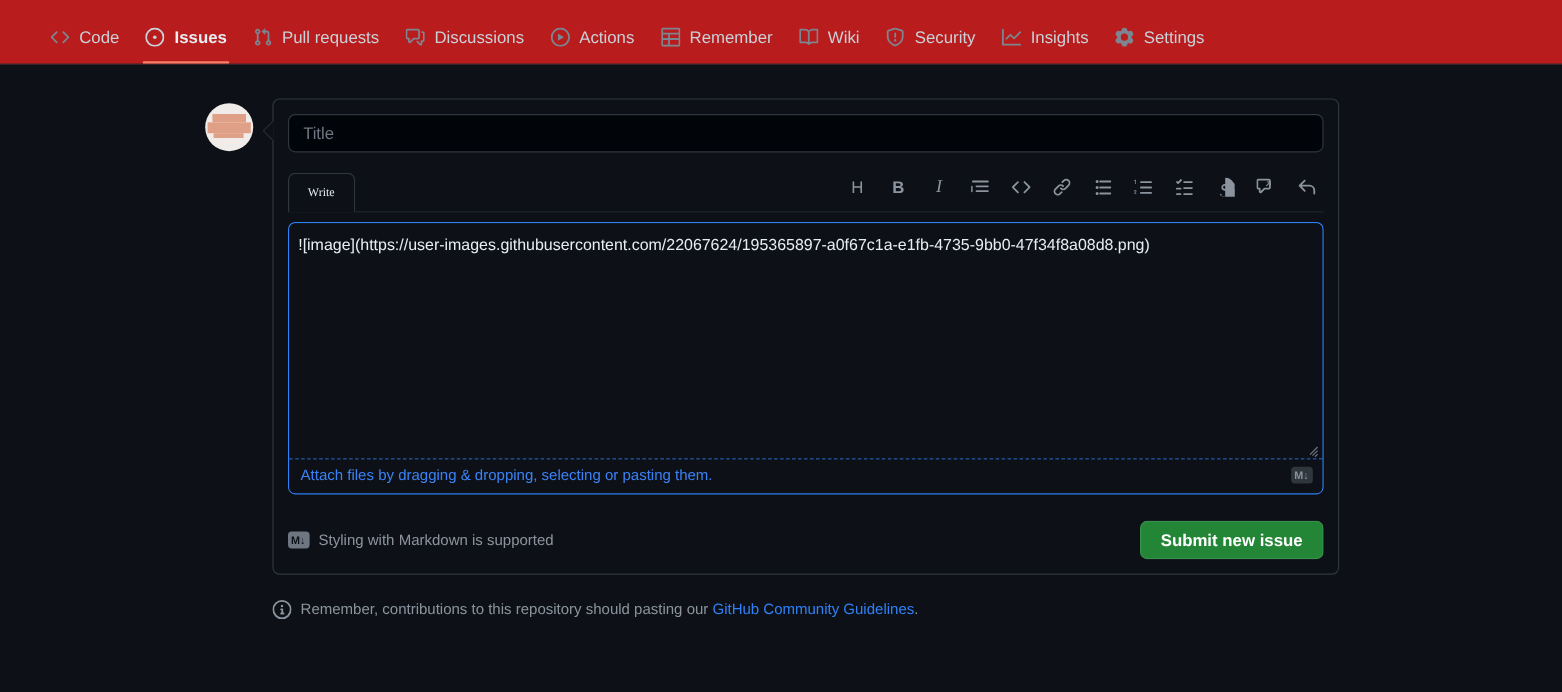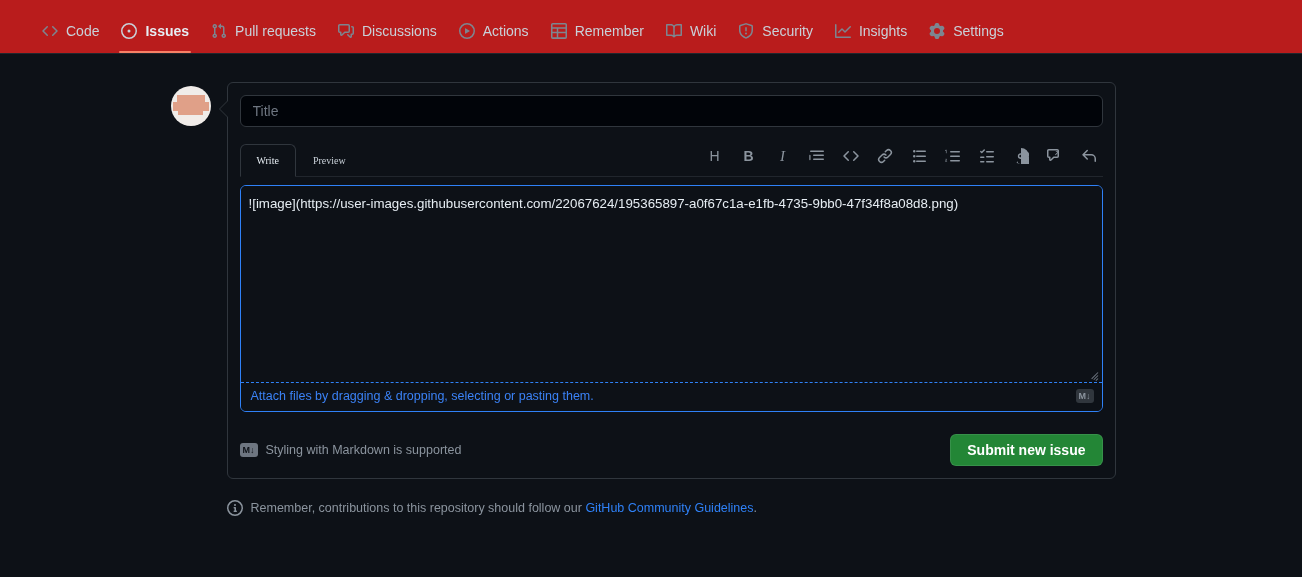--- a/index.html
+++ b/index.html
@@ -394,21 +394,20 @@
       <div class="comment-box">
         <span class="arrow-out"></span>
         <span class="arrow-in"></span>
 
         <input class="title-input" type="text" placeholder="Title" style="">
 
         <div class="editor-head">
 
           <div class="tabs">
             <div class="tab active">Write</div>
-            <div class="tab">Preview</div>
           </div>
 
           <div class="md-toolbar">
             <button class="tb-btn">
               <span class="tb-glyph">H</span>
             </button>
             <button class="tb-btn">
               <span class="tb-glyph bold">B</span>
             </button>
             <button class="tb-btn">
@@ -489,19 +488,19 @@
 
       </div>
 
       <div class="guidelines">
         <span class="info-ico">
           <svg width="16" height="16" viewBox="0 0 16 16" fill="currentColor">
               <path d="M0 8a8 8 0 1 1 16 0A8 8 0 0 1 0 8Zm8-6.5a6.5 6.5 0 1 0 0 13 6.5 6.5 0 0 0 0-13ZM6.5 7.75A.75.75 0 0 1 7.25 7h1a.75.75 0 0 1 .75.75v2.75h.25a.75.75 0 0 1 0 1.5h-2a.75.75 0 0 1 0-1.5h.25v-2h-.25a.75.75 0 0 1-.75-.75ZM8 6a1 1 0 1 1 0-2 1 1 0 0 1 0 2Z"></path>
             </svg>
         </span>
         <span>
-          <span>Remember, contributions to this repository should follow our </span><a>GitHub Community Guidelines</a><span>.</span>
+          <span>Remember, contributions to this repository should pasting our </span><a>GitHub Community Guidelines</a><span>.</span>
         </span>
       </div>
 
     </div>
   </div>
 </div>
 
 </body></html>

